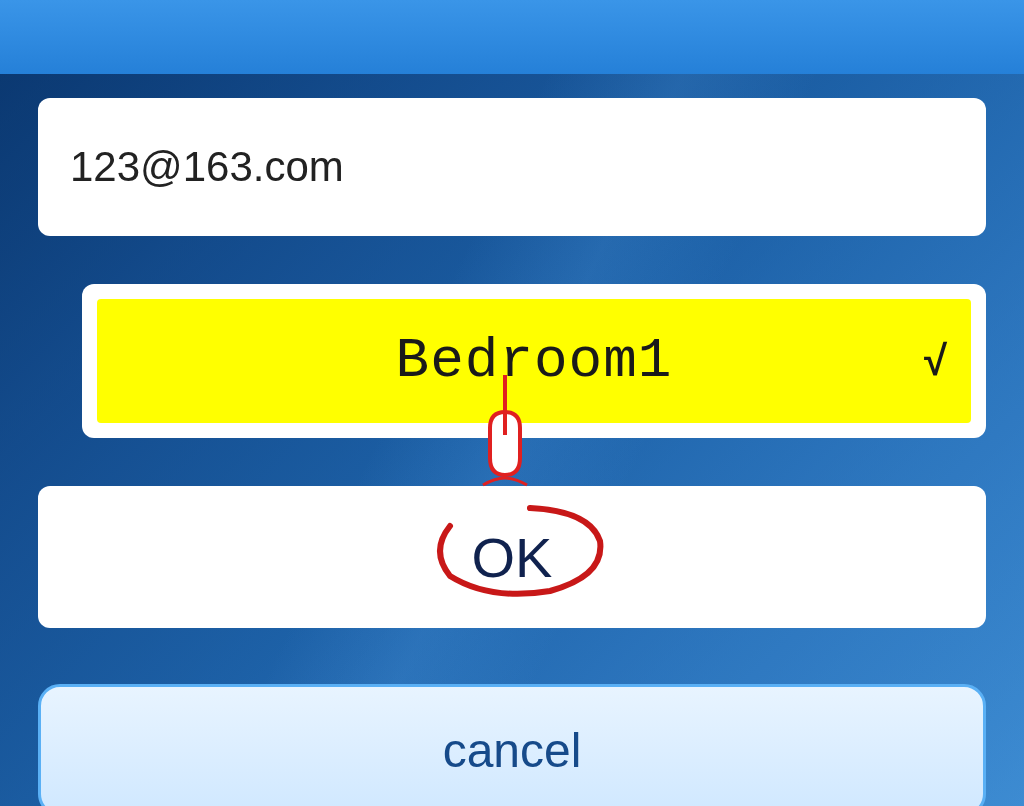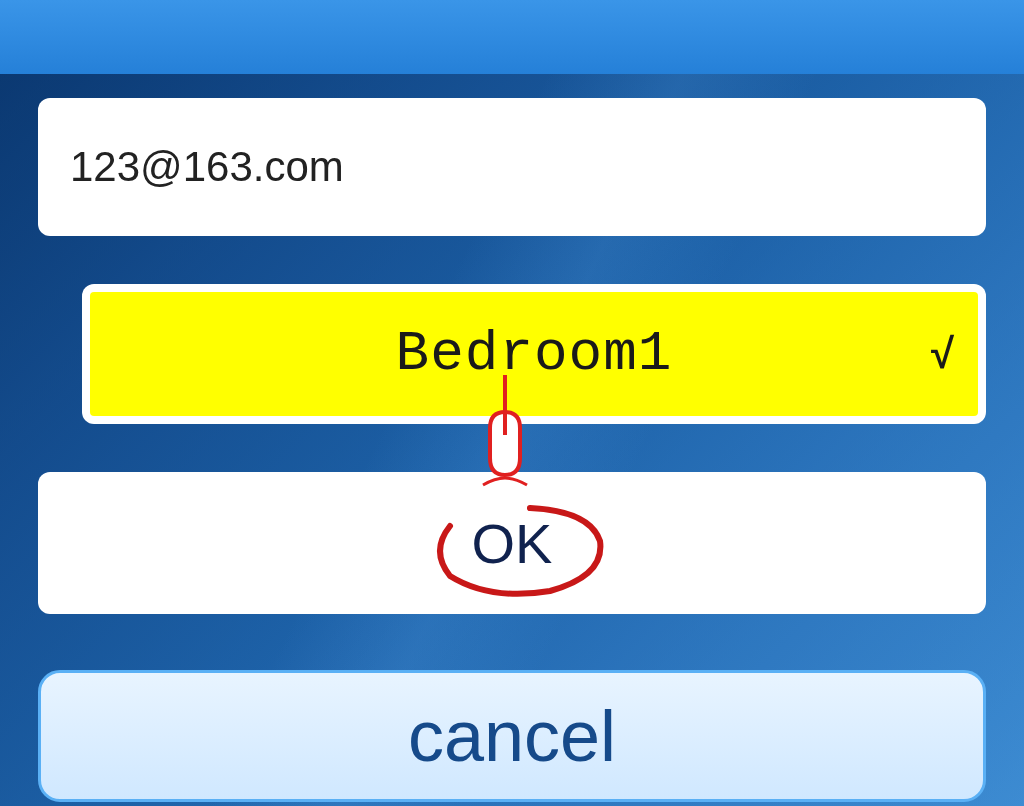--- a/index.html
+++ b/index.html
@@ -72,21 +72,21 @@
       padding: 0 32px;
     }
     
     .email-text {
       font-size: 42px;
       color: #222222;
       font-weight: 400;
     }
     
     .bedroom-card {
-      padding: 8px;
+      padding: 15px;
       min-height: 140px;
       margin-left: 44px;
     }
     
     .bedroom-inner {
       background: #ffff00;
       width: 100%;
       height: 124px;
       border-radius: 4px;
       display: flex;
@@ -126,21 +126,21 @@
       border: 3px solid #5ab0f5;
       border-radius: 22px;
       min-height: 132px;
       display: flex;
       align-items: center;
       justify-content: center;
       margin-top: 8px;
     }
     
     .cancel-text {
-      font-size: 72px;
+      font-size: 48px;
       color: #164a8a;
       font-weight: 400;
     }
     
     .annotation-pointer {
       position: absolute;
       top: 370px;
       left: 465px;
       z-index: 100;
       pointer-events: none;

